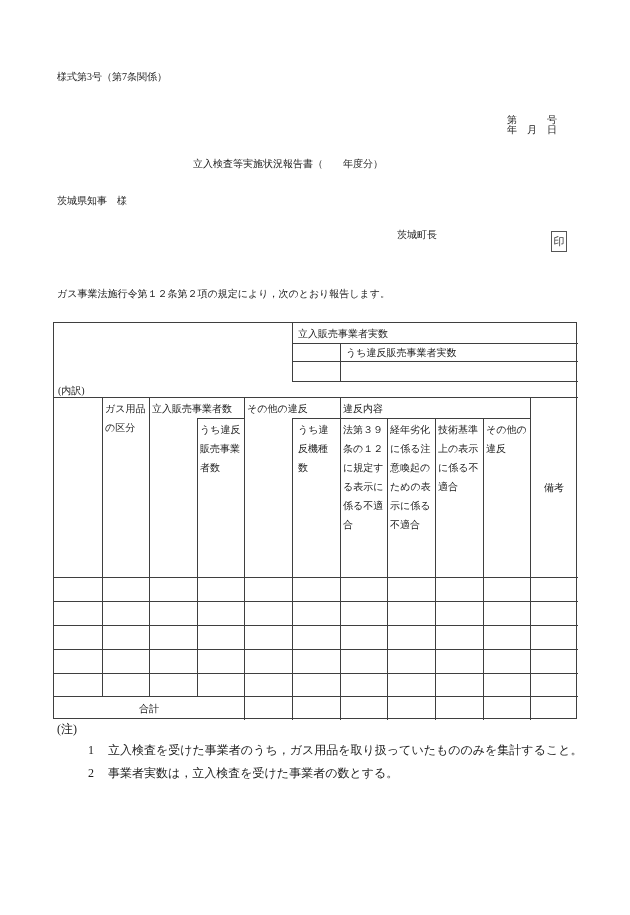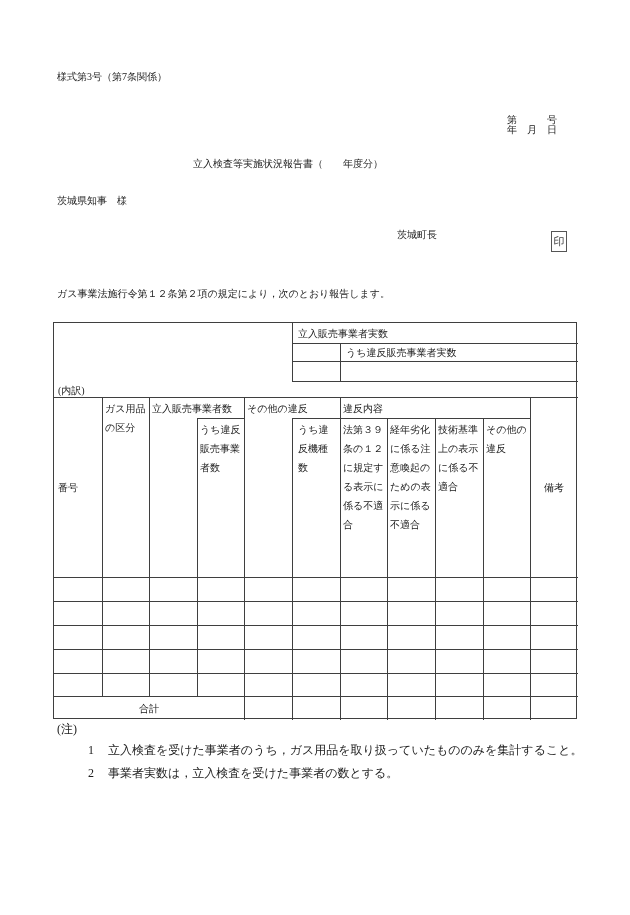--- a/index.html
+++ b/index.html
@@ -66,21 +66,20 @@
 
     <div class="cellt cflex" style="left:238px;top:0;width:286px;height:20px;padding:0 0 0 6px;">立入販売事業者実数</div>
 
     <div class="cellt cflex" style="left:286px;top:20px;width:238px;height:18px;padding:0 0 0 6px;">うち違反販売事業者実数</div>
 
     <div class="cellt" style="left:238px;top:38px;width:48px;height:20px;"></div>
     <div class="cellt" style="left:286px;top:38px;width:238px;height:20px;"></div>
 
     <div class="cellt" style="left:1px;top:58px;width:60px;height:16px;padding:0 0 0 3px;">(内訳)</div>
 
-    <div class="cellt cflex" style="left:0;top:74px;width:48px;height:180px;padding-left:4px;">番号</div>
 
     <div class="cellt" style="left:48px;top:74px;width:47px;height:180px;">ガス用品の区分</div>
 
     <div class="cellt" style="left:95px;top:74px;width:92px;height:21px;overflow:visible;">立入販売事業者数</div>
 
     <div class="cellt" style="left:143px;top:95px;width:47px;height:159px;">うち違反販売事業者数</div>
 
     <div class="cellt" style="left:190px;top:74px;width:96px;height:21px;">その他の違反</div>
 
     <div class="cellt" style="left:238px;top:95px;width:48px;height:159px;padding-left:6px;">うち違反機種数</div>

